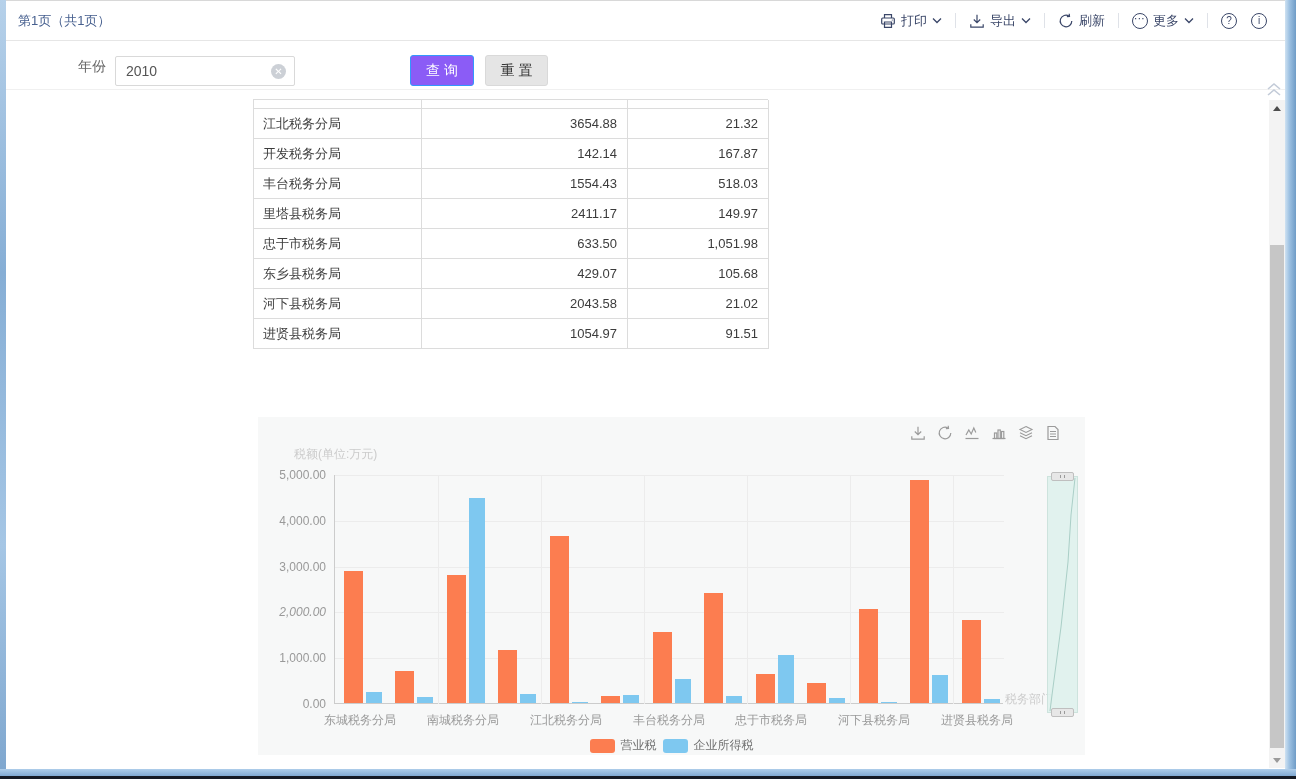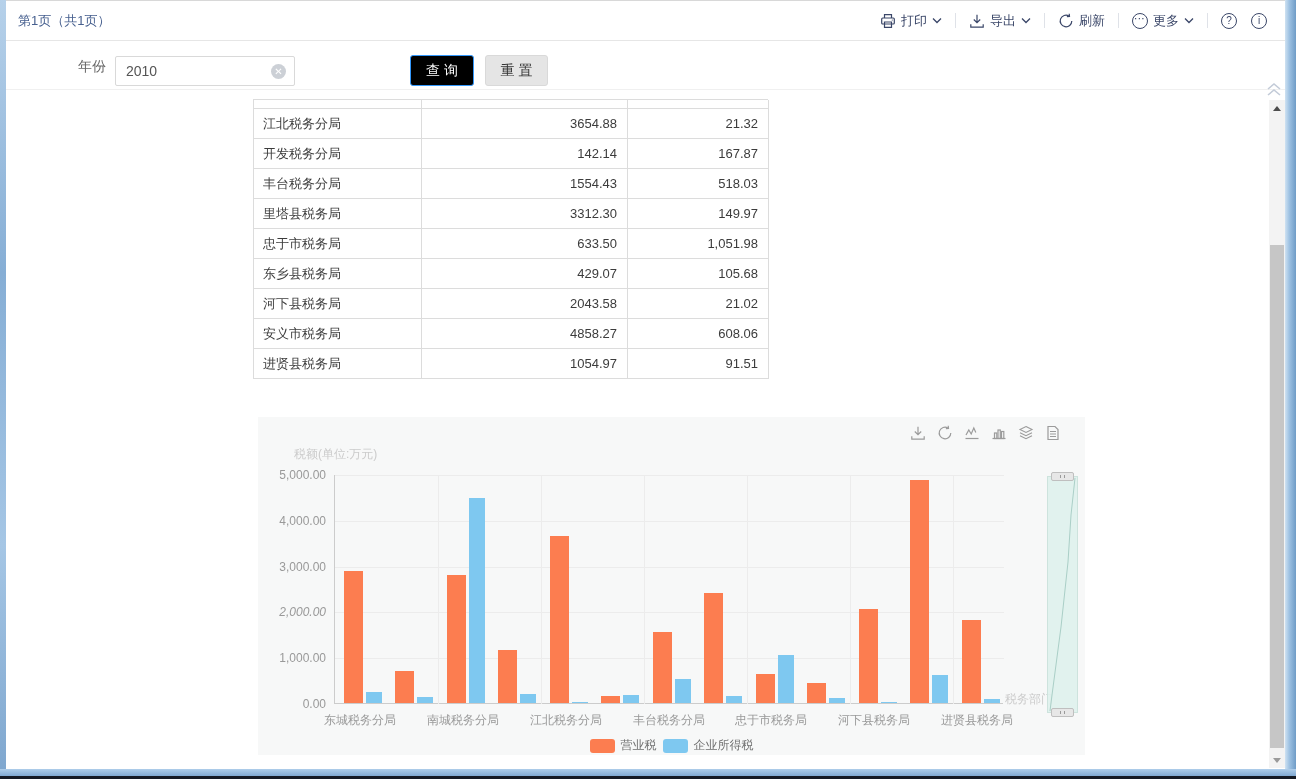--- a/index.html
+++ b/index.html
@@ -31,21 +31,21 @@
 
   
   .query-panel { position:absolute; left:0; top:42px; width:100%; height:48px; background:#fff; border-bottom:1px solid #f0f0f0; }
   .q-label { position:absolute; left:72px; top:16px; font-size:14px; color:#666; }
   .q-input { position:absolute; left:109px; top:14px; width:180px; height:30px; border:1px solid #d9d9d9; border-radius:2px;
              background:#fff; display:flex; align-items:center; padding:0 26px 0 10px; font-size:14px; color:#555; }
   .q-clear { position:absolute; right:8px; top:7px; width:15px; height:15px; border-radius:50%; background:#ccd0d6;
              color:#fff; font-size:10px; line-height:15px; text-align:center; cursor:pointer; }
   .btn { position:absolute; top:13px; height:31px; font-size:14px; border-radius:3px; cursor:pointer;
          display:flex; align-items:center; justify-content:center; }
-  .btn-primary { left:404px; width:64px; background:#000000; border:1px solid #3398fc; color:#fff; }
+  .btn-primary { left:404px; width:64px; background:#8b5cf6; border:1px solid #3398fc; color:#fff; }
   .btn-plain   { left:479px; width:63px; background:#e5e5e5; border:1px solid #d9d9d9; color:#333; }
 
   .collapse-tab { position:absolute; left:1258px; top:82px; width:22px; height:16px; color:#c3cbd8; cursor:pointer; z-index:5;}
 
   
   .content { position:absolute; left:0; top:90px; width:1279px; height:679px; background:#fff; }
 
   
   .report-table { position:absolute; left:247px; top:9px; width:515px;
                   border-top:1px solid #dcdcdc; border-left:1px solid #dcdcdc; font-size:13px; color:#3c3c3c; }
@@ -194,42 +194,37 @@
           <div class="t-cell num">142.14</div>
           <div class="t-cell num">167.87</div>
         </div>
         <div class="t-row">
           <div class="t-cell name">丰台税务分局</div>
           <div class="t-cell num">1554.43</div>
           <div class="t-cell num">518.03</div>
         </div>
         <div class="t-row">
           <div class="t-cell name">里塔县税务局</div>
-          <div class="t-cell num">3312.30</div>
+          <div class="t-cell num">2411.17</div>
           <div class="t-cell num">149.97</div>
         </div>
         <div class="t-row">
           <div class="t-cell name">忠于市税务局</div>
           <div class="t-cell num">633.50</div>
           <div class="t-cell num">1,051.98</div>
         </div>
         <div class="t-row">
           <div class="t-cell name">东乡县税务局</div>
           <div class="t-cell num">429.07</div>
           <div class="t-cell num">105.68</div>
         </div>
         <div class="t-row">
           <div class="t-cell name">河下县税务局</div>
           <div class="t-cell num">2043.58</div>
           <div class="t-cell num">21.02</div>
-        </div>
-        <div class="t-row">
-          <div class="t-cell name">安义市税务局</div>
-          <div class="t-cell num">4858.27</div>
-          <div class="t-cell num">608.06</div>
         </div>
         <div class="t-row">
           <div class="t-cell name">进贤县税务局</div>
           <div class="t-cell num">1054.97</div>
           <div class="t-cell num">91.51</div>
         </div>
       </div>
 
     <div class="chart" id="chart">
 

